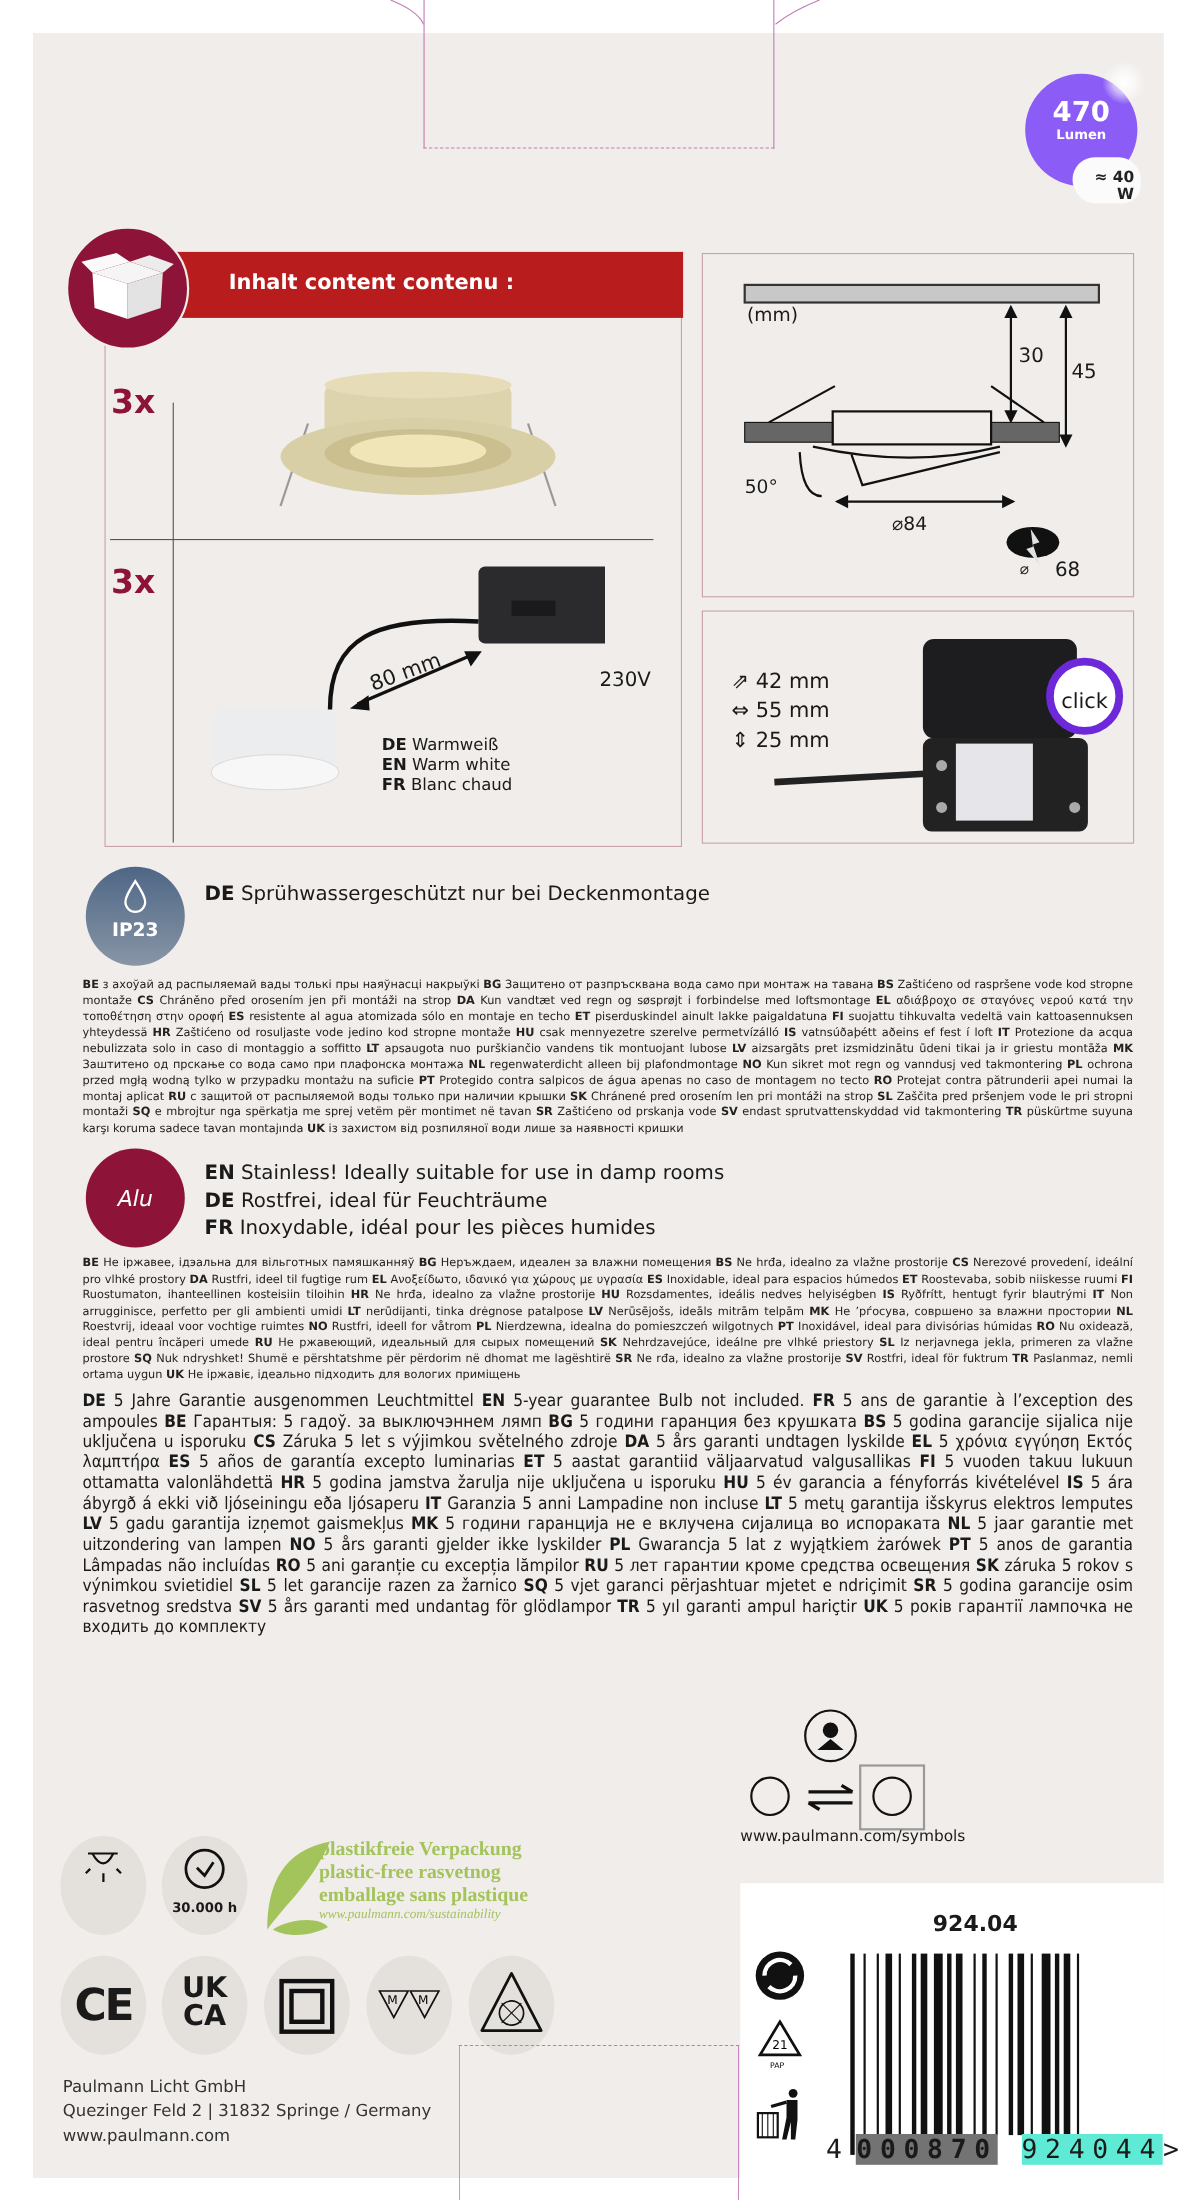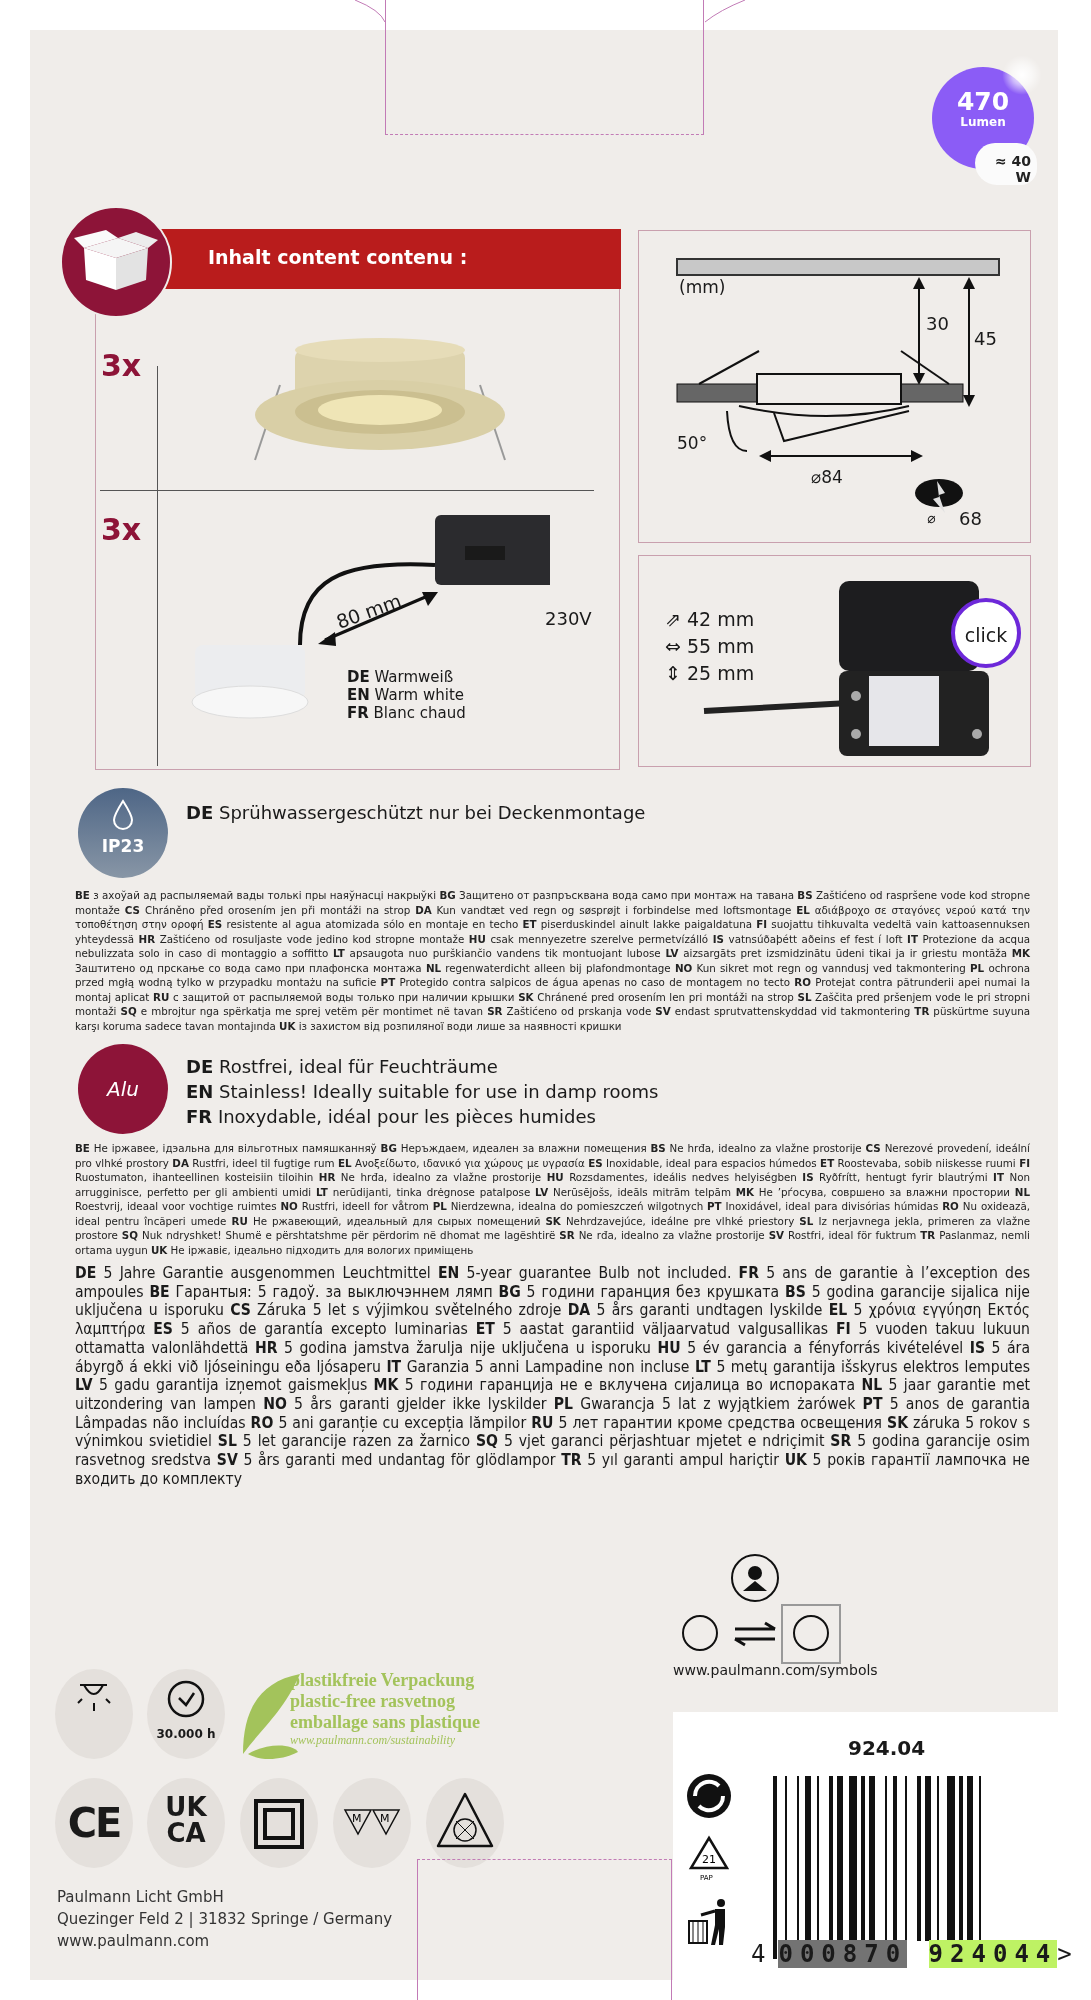--- a/index.html
+++ b/index.html
@@ -145,40 +145,40 @@
   </div>
   <svg style="position:absolute;left:60px;top:15px;" width="310" height="190" viewBox="0 0 310 190">
     <line x1="5" y1="140" x2="150" y2="132" stroke="#222" stroke-width="6"></line>
     <rect x="140" y="10" width="140" height="90" rx="10" fill="#1d1d1f"></rect>
     <rect x="140" y="100" width="150" height="85" rx="8" fill="#222"></rect>
     <rect x="170" y="105" width="70" height="70" fill="#e6e6ea"></rect>
     <circle cx="157" cy="125" r="5" fill="#aaa"></circle>
       <circle cx="157" cy="163" r="5" fill="#aaa"></circle>
       <circle cx="278" cy="163" r="5" fill="#aaa"></circle>
   </svg>
-  <div style="position:absolute;left:312px;top:42px;width:70px;height:70px;border-radius:50%;background:#fff;border:4px solid #6d28d9;font-size:19px;text-align:center;line-height:66px;">click</div>
+  <div style="position:absolute;left:312px;top:42px;width:70px;height:70px;border-radius:50%;background:#fff;border:7px solid #6d28d9;font-size:19px;text-align:center;line-height:66px;">click</div>
 </div>
 
 <div style="position:absolute;left:78px;top:788px;width:90px;height:90px;border-radius:50%;background:linear-gradient(#4e6686,#8896a6);color:#fff;text-align:center;">
   <svg width="30" height="34" viewBox="0 0 30 34" style="margin-top:10px;">
       <path d="M15 3 C8 14 6 18 6 22 A9 9 0 0 0 24 22 C24 18 22 14 15 3Z" stroke="#fff" stroke-width="2" fill="none"></path>
     </svg>
   <div style="font-weight:bold;font-size:17px;">IP23</div>
 </div>
 <div class="row-text" style="position:absolute;left:186px;top:800px;">
   <div><b>DE</b> <span>Sprühwassergeschützt nur bei Deckenmontage</span></div>
 </div>
 <div class="small" id="ip-trans" style="left:75px;top:888px;width:955px;"><b>BE</b><span> з ахоўай ад распыляемай вады толькі пры наяўнасці накрыўкі </span><b>BG</b><span> Защитено от разпръсквана вода само при монтаж на тавана </span><b>BS</b><span> Zaštićeno od raspršene vode kod stropne montaže </span><b>CS</b><span> Chráněno před orosením jen při montáži na strop </span><b>DA</b><span> Kun vandtæt ved regn og søsprøjt i forbindelse med loftsmontage </span><b>EL</b><span> αδιάβροχο σε σταγόνες νερού κατά την τοποθέτηση στην οροφή </span><b>ES</b><span> resistente al agua atomizada sólo en montaje en techo </span><b>ET</b><span> piserduskindel ainult lakke paigaldatuna </span><b>FI</b><span> suojattu tihkuvalta vedeltä vain kattoasennuksen yhteydessä </span><b>HR</b><span> Zaštićeno od rosuljaste vode jedino kod stropne montaže </span><b>HU</b><span> csak mennyezetre szerelve permetvízálló </span><b>IS</b><span> vatnsúðaþétt aðeins ef fest í loft </span><b>IT</b><span> Protezione da acqua nebulizzata solo in caso di montaggio a soffitto </span><b>LT</b><span> apsaugota nuo purškiančio vandens tik montuojant lubose </span><b>LV</b><span> aizsargāts pret izsmidzinātu ūdeni tikai ja ir griestu montāža </span><b>MK</b><span> Заштитено од прскање со вода само при плафонска монтажа </span><b>NL</b><span> regenwaterdicht alleen bij plafondmontage </span><b>NO</b><span> Kun sikret mot regn og vanndusj ved takmontering </span><b>PL</b><span> ochrona przed mgłą wodną tylko w przypadku montażu na suficie </span><b>PT</b><span> Protegido contra salpicos de água apenas no caso de montagem no tecto </span><b>RO</b><span> Protejat contra pătrunderii apei numai la montaj aplicat </span><b>RU</b><span> с защитой от распыляемой воды только при наличии крышки </span><b>SK</b><span> Chránené pred orosením len pri montáži na strop </span><b>SL</b><span> Zaščita pred pršenjem vode le pri stropni montaži </span><b>SQ</b><span> e mbrojtur nga spërkatja me sprej vetëm për montimet në tavan </span><b>SR</b><span> Zaštićeno od prskanja vode </span><b>SV</b><span> endast sprutvattenskyddad vid takmontering </span><b>TR</b><span> püskürtme suyuna karşı koruma sadece tavan montajında </span><b>UK</b><span> із захистом від розпиляної води лише за наявності кришки </span></div>
 
 <div style="position:absolute;left:78px;top:1044px;width:90px;height:90px;border-radius:50%;background:#8d1438;color:#fff;text-align:center;line-height:90px;font-size:20px;font-style:italic;">
   <span>Alu</span>
 </div>
 <div class="row-text" style="position:absolute;left:186px;top:1054px;">
+  <div><b>EN</b> <span>Stainless! Ideally suitable for use in damp rooms</span></div>
   <div><b>DE</b> <span>Rostfrei, ideal für Feuchträume</span></div>
-  <div><b>EN</b> <span>Stainless! Ideally suitable for use in damp rooms</span></div>
   <div><b>FR</b> <span>Inoxydable, idéal pour les pièces humides</span></div>
 </div>
 <div class="small" id="mat-trans" style="left:75px;top:1141px;width:955px;"><b>BE</b><span> Не іржавее, ідэальна для вільготных памяшканняў </span><b>BG</b><span> Неръждаем, идеален за влажни помещения </span><b>BS</b><span> Ne hrđa, idealno za vlažne prostorije </span><b>CS</b><span> Nerezové provedení, ideální pro vlhké prostory </span><b>DA</b><span> Rustfri, ideel til fugtige rum </span><b>EL</b><span> Ανοξείδωτο, ιδανικό για χώρους με υγρασία </span><b>ES</b><span> Inoxidable, ideal para espacios húmedos </span><b>ET</b><span> Roostevaba, sobib niiskesse ruumi </span><b>FI</b><span> Ruostumaton, ihanteellinen kosteisiin tiloihin </span><b>HR</b><span> Ne hrđa, idealno za vlažne prostorije </span><b>HU</b><span> Rozsdamentes, ideális nedves helyiségben </span><b>IS</b><span> Ryðfrítt, hentugt fyrir blautrými </span><b>IT</b><span> Non arrugginisce, perfetto per gli ambienti umidi </span><b>LT</b><span> nerūdijanti, tinka drėgnose patalpose </span><b>LV</b><span> Nerūsējošs, ideāls mitrām telpām </span><b>MK</b><span> Не ’рѓосува, совршено за влажни простории </span><b>NL</b><span> Roestvrij, ideaal voor vochtige ruimtes </span><b>NO</b><span> Rustfri, ideell for våtrom </span><b>PL</b><span> Nierdzewna, idealna do pomieszczeń wilgotnych </span><b>PT</b><span> Inoxidável, ideal para divisórias húmidas </span><b>RO</b><span> Nu oxidează, ideal pentru încăperi umede </span><b>RU</b><span> Не ржавеющий, идеальный для сырых помещений </span><b>SK</b><span> Nehrdzavejúce, ideálne pre vlhké priestory </span><b>SL</b><span> Iz nerjavnega jekla, primeren za vlažne prostore </span><b>SQ</b><span> Nuk ndryshket! Shumë e përshtatshme për përdorim në dhomat me lagështirë </span><b>SR</b><span> Ne rđa, idealno za vlažne prostorije </span><b>SV</b><span> Rostfri, ideal för fuktrum </span><b>TR</b><span> Paslanmaz, nemli ortama uygun </span><b>UK</b><span> Не іржавіє, ідеально підходить для вологих приміщень </span></div>
 
 <div class="warranty" id="warranty"><b>DE</b><span> 5 Jahre Garantie ausgenommen Leuchtmittel </span><b>EN</b><span> 5-year guarantee Bulb not included. </span><b>FR</b><span> 5 ans de garantie à l’exception des ampoules </span><b>BE</b><span> Гарантыя: 5 гадоў. за выключэннем лямп </span><b>BG</b><span> 5 години гаранция без крушката </span><b>BS</b><span> 5 godina garancije sijalica nije uključena u isporuku </span><b>CS</b><span> Záruka 5 let s výjimkou světelného zdroje </span><b>DA</b><span> 5 års garanti undtagen lyskilde </span><b>EL</b><span> 5 χρόνια εγγύηση Εκτός λαμπτήρα </span><b>ES</b><span> 5 años de garantía excepto luminarias </span><b>ET</b><span> 5 aastat garantiid väljaarvatud valgusallikas </span><b>FI</b><span> 5 vuoden takuu lukuun ottamatta valonlähdettä </span><b>HR</b><span> 5 godina jamstva žarulja nije uključena u isporuku </span><b>HU</b><span> 5 év garancia a fényforrás kivételével  </span><b>IS</b><span> 5 ára ábyrgð á ekki við ljóseiningu eða ljósaperu </span><b>IT</b><span> Garanzia 5 anni Lampadine non incluse </span><b>LT</b><span> 5 metų garantija išskyrus elektros lemputes </span><b>LV</b><span> 5 gadu garantija izņemot gaismekļus </span><b>MK</b><span> 5 години гаранција не е вклучена сијалица во испораката </span><b>NL</b><span> 5 jaar garantie met uitzondering van lampen </span><b>NO</b><span> 5 års garanti gjelder ikke lyskilder </span><b>PL</b><span> Gwarancja 5 lat z wyjątkiem żarówek </span><b>PT</b><span> 5 anos de garantia Lâmpadas não incluídas </span><b>RO</b><span> 5 ani garanție cu excepția lămpilor </span><b>RU</b><span> 5 лет гарантии кроме средства освещения </span><b>SK</b><span> záruka 5 rokov s výnimkou svietidiel </span><b>SL</b><span> 5 let garancije razen za žarnico </span><b>SQ</b><span> 5 vjet garanci përjashtuar mjetet e ndriçimit </span><b>SR</b><span> 5 godina garancije osim rasvetnog sredstva </span><b>SV</b><span> 5 års garanti med undantag för glödlampor </span><b>TR</b><span> 5 yıl garanti ampul hariçtir </span><b>UK</b><span> 5 років гарантії лампочка не входить до комплекту </span></div>
 
 <svg style="position:absolute;left:670px;top:1553px;" width="180" height="120" viewBox="0 0 180 120">
   <circle cx="85" cy="25" r="23" fill="none" stroke="#111" stroke-width="2"></circle>
   <circle cx="85" cy="20" r="7" fill="#111"></circle>
     <path d="M73 38 L97 38 L85 28Z" fill="#111"></path>
@@ -290,15 +290,15 @@
       <div style="position: absolute; top: 0px; background: rgb(17, 17, 17); left: 132px; width: 2px; height: 165px;"></div>
       <div style="position: absolute; top: 0px; background: rgb(17, 17, 17); left: 144px; width: 4px; height: 165px;"></div>
       <div style="position: absolute; top: 0px; background: rgb(17, 17, 17); left: 152px; width: 6px; height: 165px;"></div>
       <div style="position: absolute; top: 0px; background: rgb(17, 17, 17); left: 164px; width: 2px; height: 165px;"></div>
       <div style="position: absolute; top: 0px; background: rgb(17, 17, 17); left: 174px; width: 8px; height: 165px;"></div>
       <div style="position: absolute; top: 0px; background: rgb(17, 17, 17); left: 186px; width: 4px; height: 165px;"></div>
       <div style="position: absolute; top: 0px; background: rgb(17, 17, 17); left: 194px; width: 6px; height: 183px;"></div>
       <div style="position: absolute; top: 0px; background: rgb(17, 17, 17); left: 206px; width: 2px; height: 183px;"></div>
     </div>
   <div style="position:absolute;left:78px;top:228px;font-size:24px;letter-spacing:7px;font-family:'DejaVu Sans Mono', monospace;background:transparent;">
-    <span style="margin-right:6px;">4</span><span style="background:#737373;font-weight:bold;">000870</span>&nbsp;<span style="background:#bef264;font-weight:bold;">924044</span><span>&gt;</span>
+    <span style="margin-right:6px;">4</span><span style="background:#737373;font-weight:bold;">000870</span>&nbsp;<span style="background:#5eead4;">924044</span><span>&gt;</span>
   </div>
 </div>
 
 </body></html>

